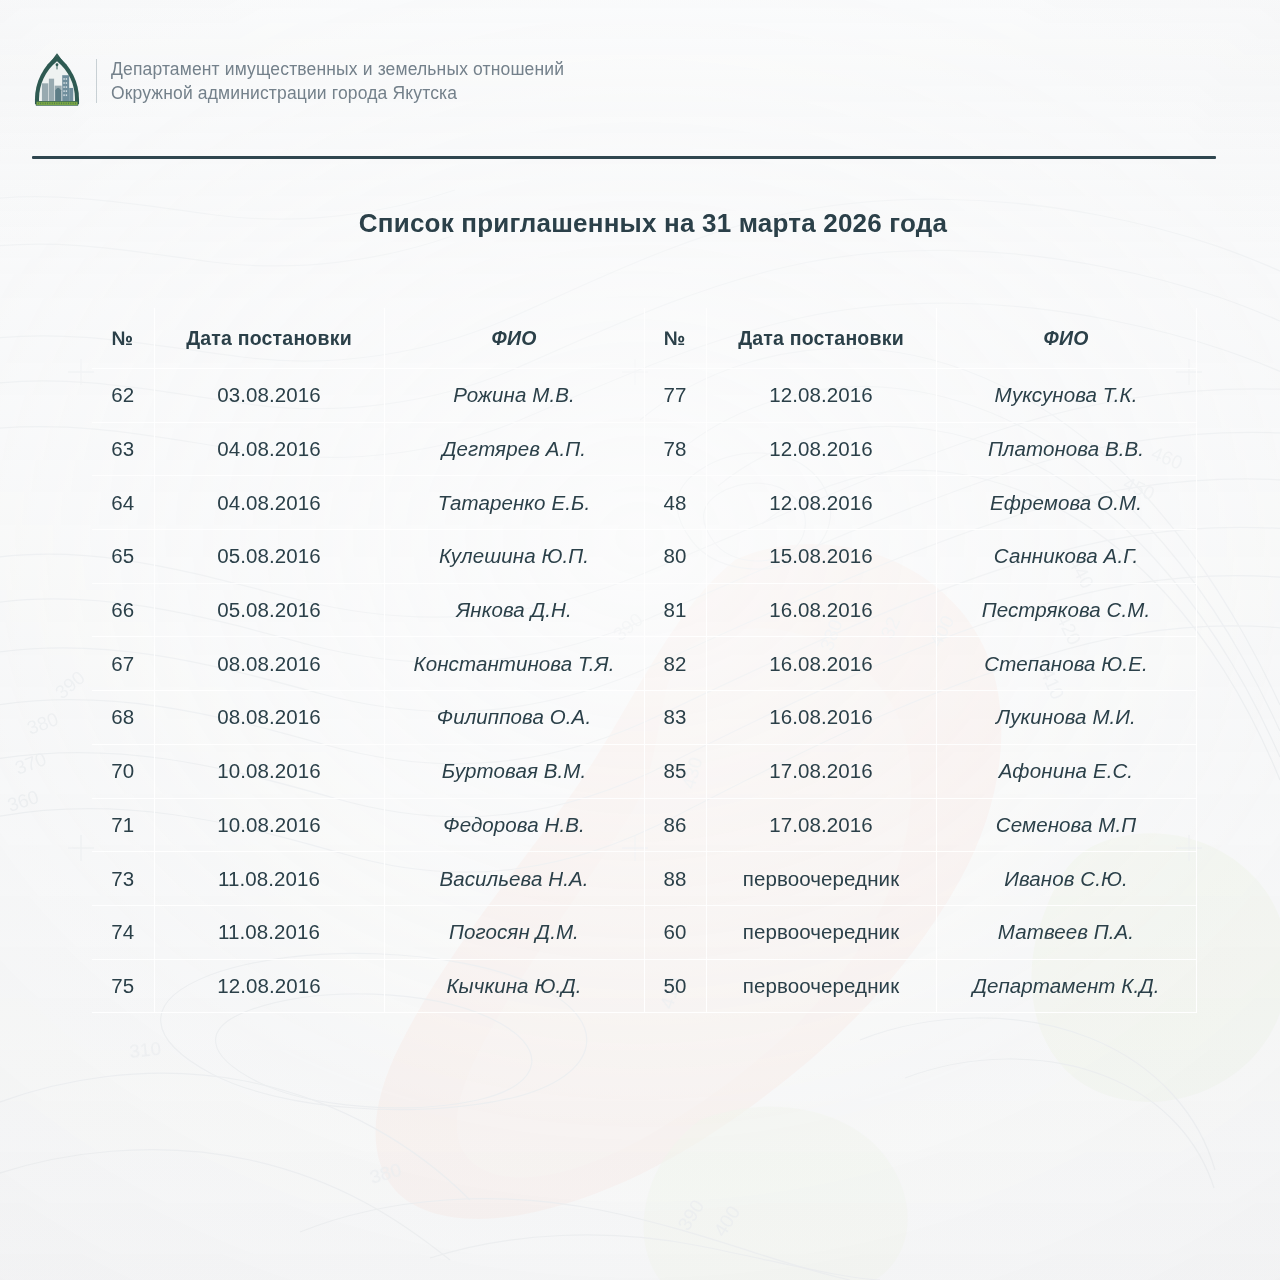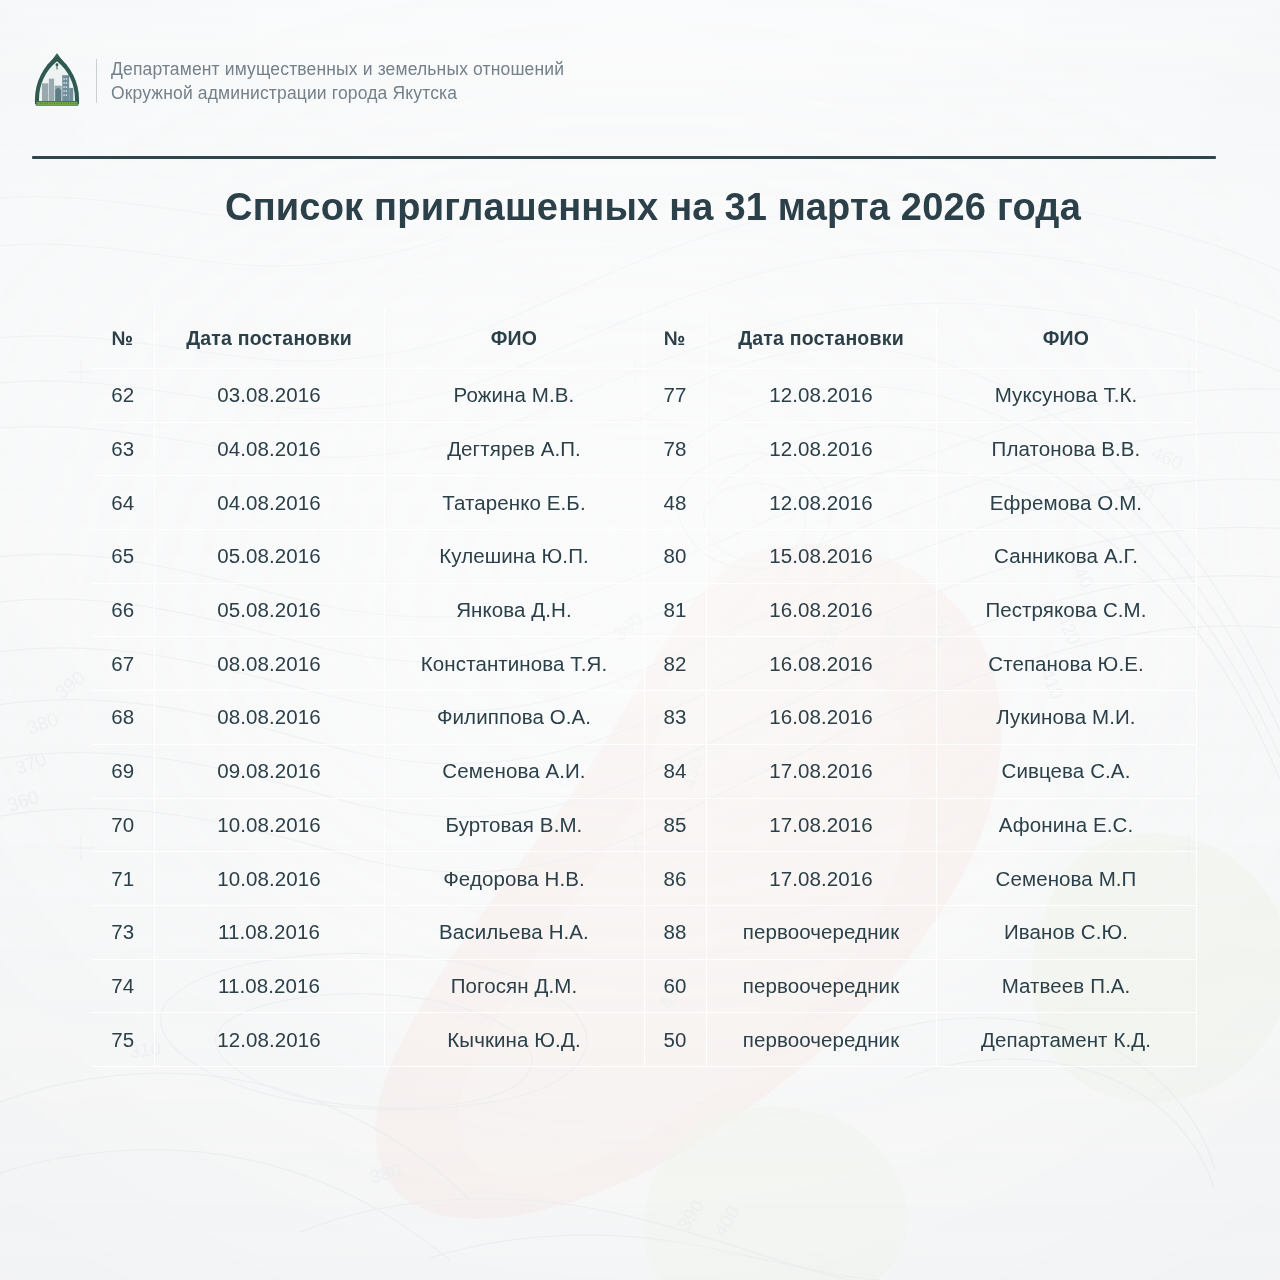--- a/index.html
+++ b/index.html
@@ -95,23 +95,23 @@
     height: 3px;
     background: #2f464f;
     border-radius: 1px;
   }
 
   
   .page-title {
     position: absolute;
     left: 0;
     right: 0;
-    top: 186px;
+    top: 208px;
     text-align: center;
-    font-size: 38px;
+    font-size: 26px;
     font-weight: 700;
     color: #2b4049;
     letter-spacing: 0.2px;
     font-family: "Liberation Sans", sans-serif;
     margin-left: 26px;
   }
 
   
   .table-wrap {
     position: absolute;
@@ -151,21 +151,21 @@
     border-bottom: 1.5px solid rgba(255,255,255,0.92);
   }
   table.roster tbody td {
     font-size: 20.5px;
     font-weight: 400;
     text-align: center;
     letter-spacing: 0.1px;
   }
   td.cell-num, th.head-num { text-align: center; }
   td.cell-date, th.head-date { text-align: center; }
-  td.cell-name, th.head-name { text-align: left; padding-left: 14px; }
+  td.cell-name, th.head-name { text-align: left; padding-left: 14px; font-style: italic; }
   th.head-name { text-align: center; padding-left: 0; }
 </style>
 </head>
 <body>
 
 <svg id="bg-map" viewBox="0 0 1280 1280" xmlns="http://www.w3.org/2000/svg">
   <rect x="0" y="0" width="1280" height="1280" fill="#f3f3f2"></rect>
 
   <g opacity="0.55">
     <path d="M735 560 C 800 530, 900 540, 960 610 C 1020 680, 1010 790, 960 880
@@ -397,28 +397,20 @@
           </tr>
           <tr>
             <td class="cell-num">68</td>
             <td class="cell-date">08.08.2016</td>
             <td class="cell-name">Филиппова О.А.</td>
             <td class="cell-num">83</td>
             <td class="cell-date">16.08.2016</td>
             <td class="cell-name">Лукинова М.И.</td>
           </tr>
           <tr>
-            <td class="cell-num">69</td>
-            <td class="cell-date">09.08.2016</td>
-            <td class="cell-name">Семенова А.И.</td>
-            <td class="cell-num">84</td>
-            <td class="cell-date">17.08.2016</td>
-            <td class="cell-name">Сивцева С.А.</td>
-          </tr>
-          <tr>
             <td class="cell-num">70</td>
             <td class="cell-date">10.08.2016</td>
             <td class="cell-name">Буртовая В.М.</td>
             <td class="cell-num">85</td>
             <td class="cell-date">17.08.2016</td>
             <td class="cell-name">Афонина Е.С.</td>
           </tr>
           <tr>
             <td class="cell-num">71</td>
             <td class="cell-date">10.08.2016</td>

